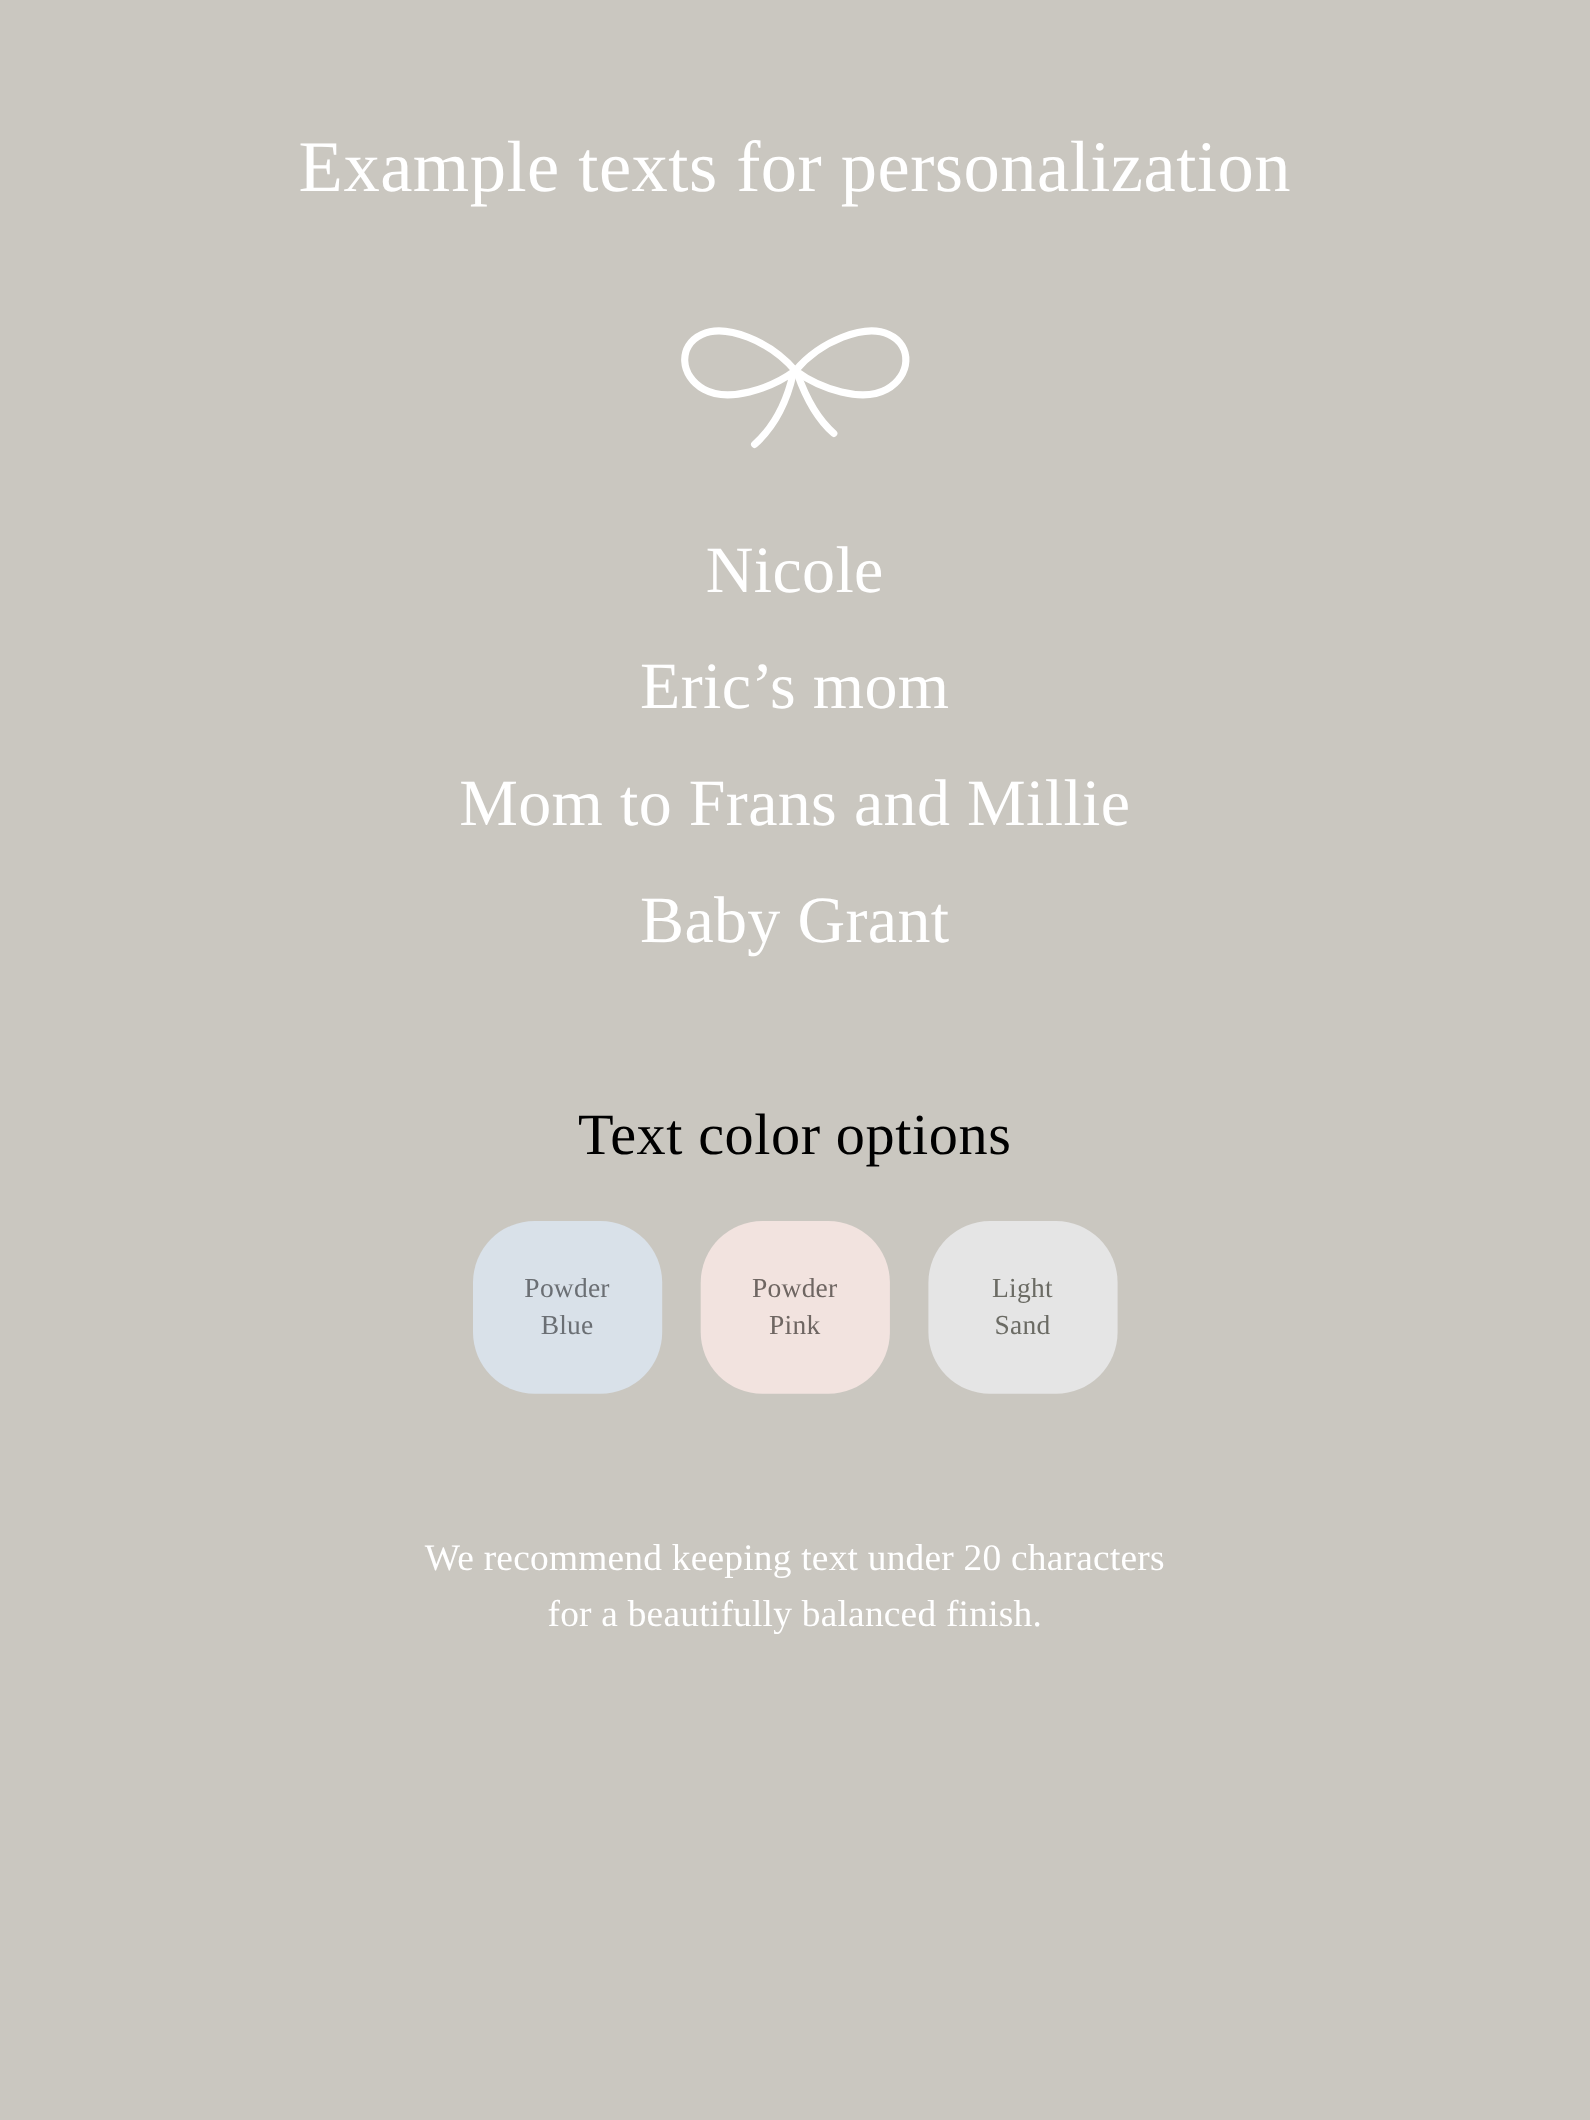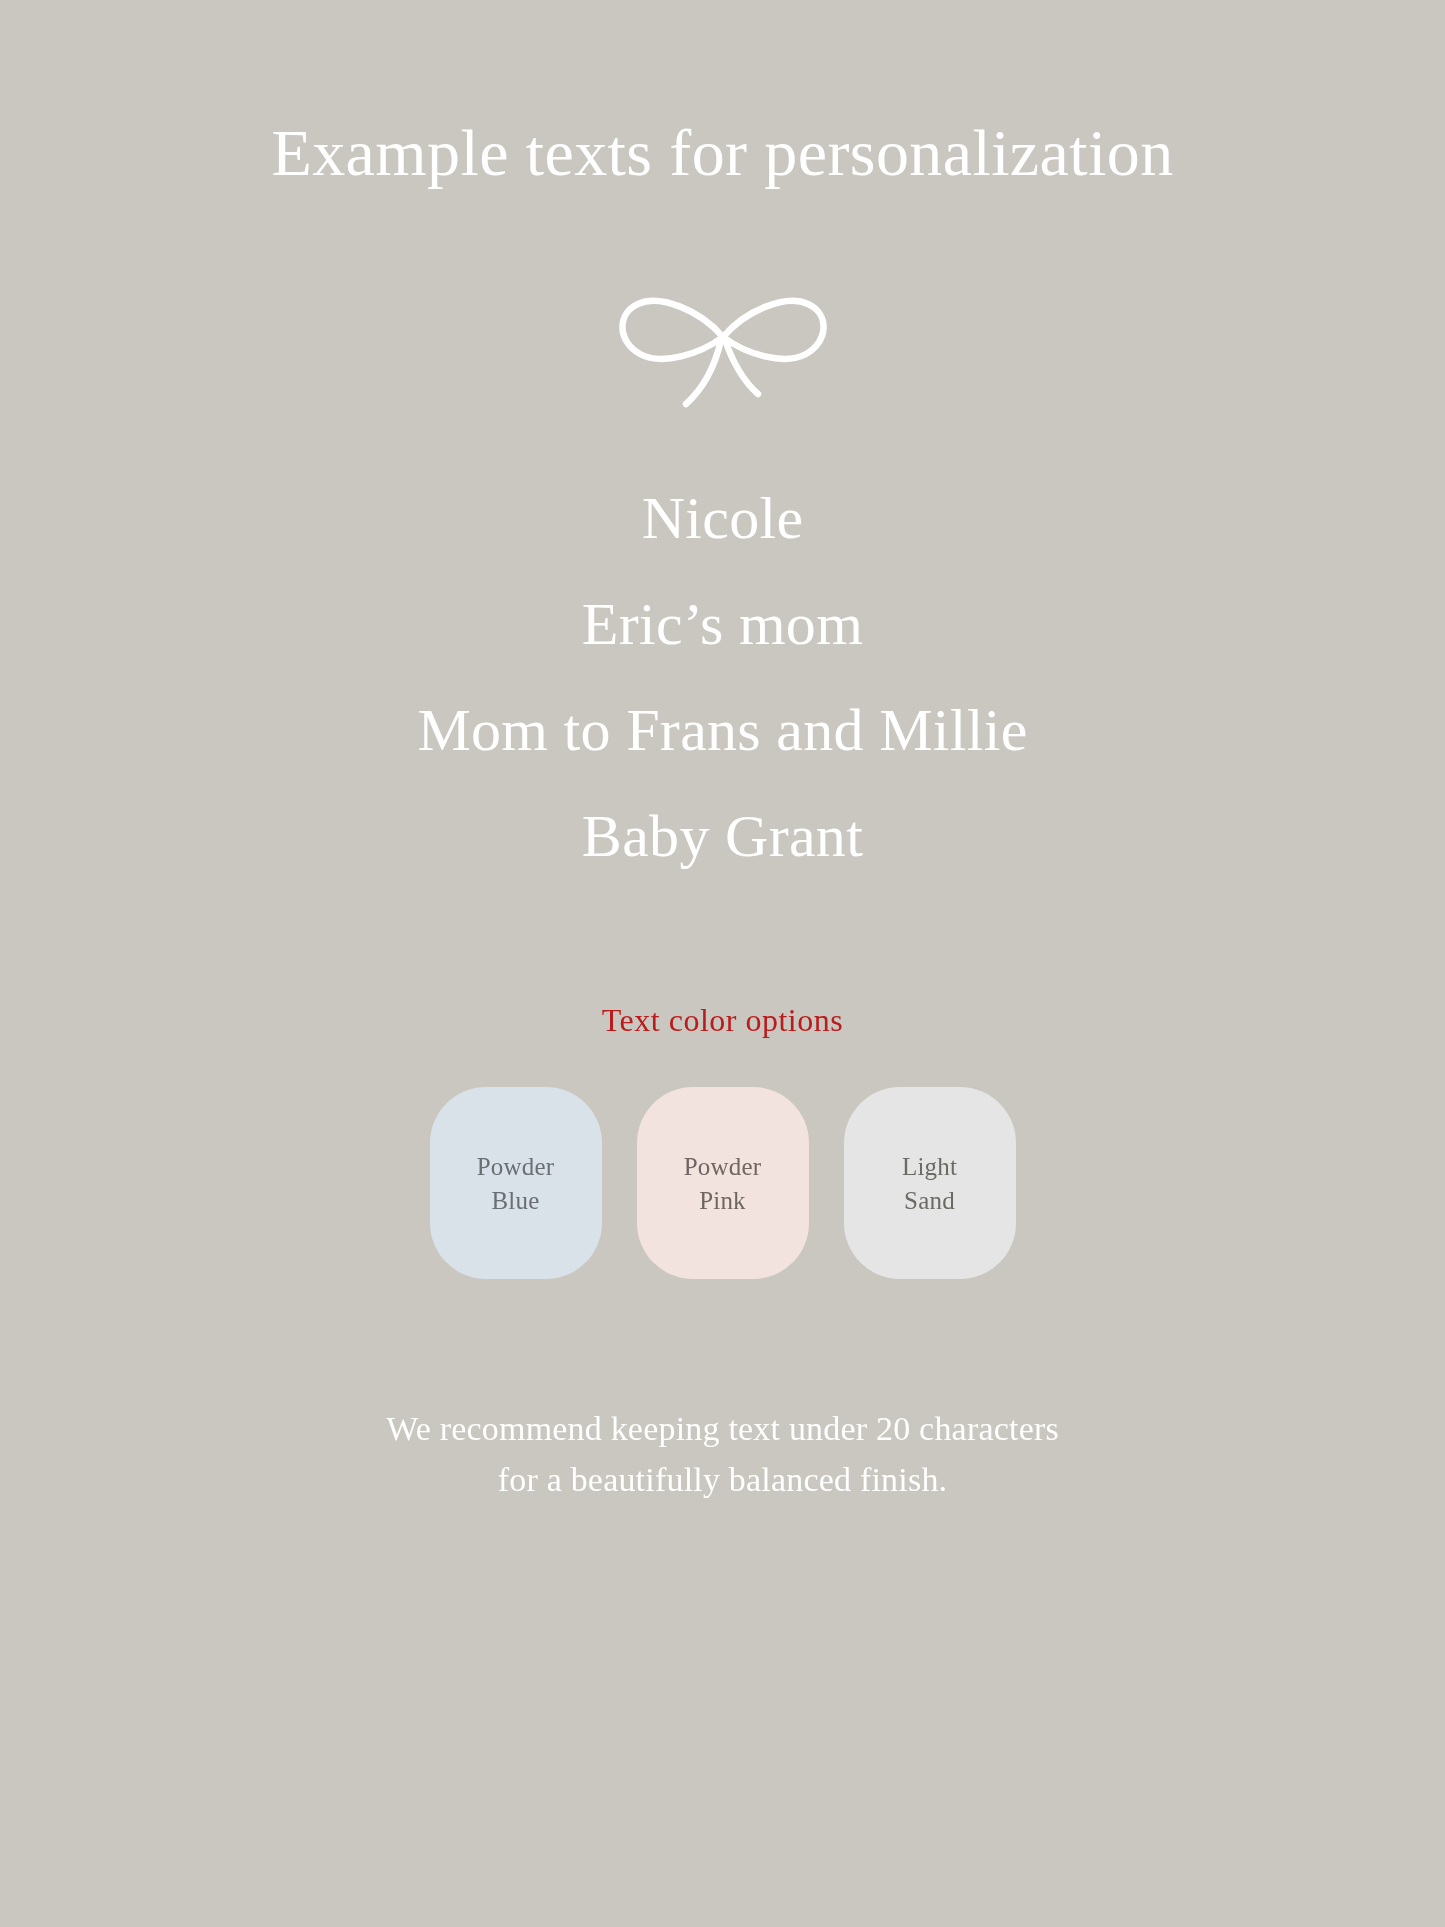--- a/index.html
+++ b/index.html
@@ -66,35 +66,35 @@
     line-height: 1.0;
     color: #ffffff;
     text-align: center;
     letter-spacing: 0.3px;
     white-space: nowrap;
   }
 
   
   .colors-heading {
     margin-top: 136px;
-    font-size: 32px;
-    color: #b91c1c;
+    font-size: 53px;
+    color: #000000;
     letter-spacing: 0.5px;
   }
 
   .swatch-row {
     margin-top: 48px;
     display: flex;
     flex-direction: row;
     align-items: flex-start;
     gap: 35px;
   }
   .swatch {
     width: 172px;
-    height: 192px;
+    height: 157px;
     border-radius: 56px;
     display: flex;
     flex-direction: column;
     align-items: center;
     justify-content: center;
     gap: 9px;
   }
   .swatch-label-line {
     font-size: 25px;
     line-height: 1.0;

